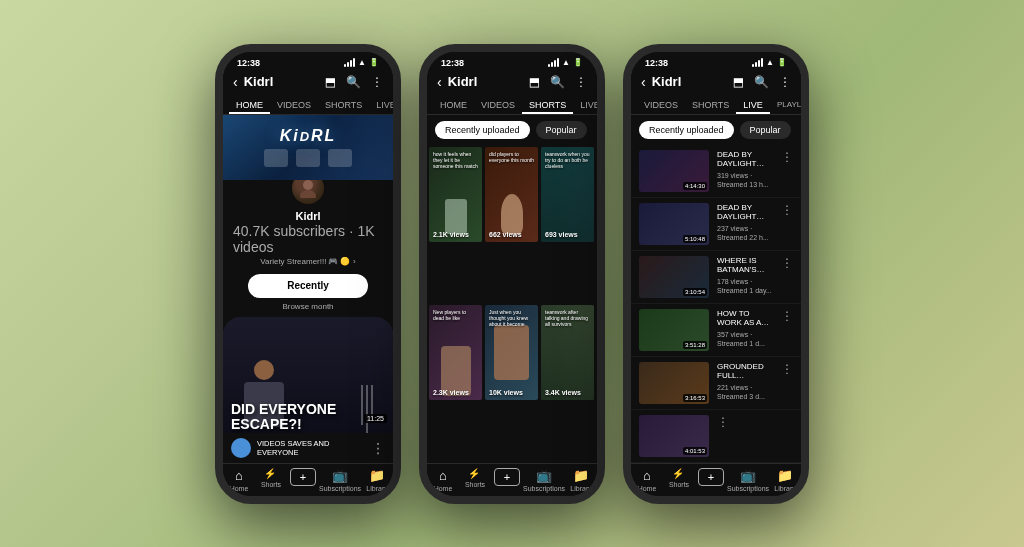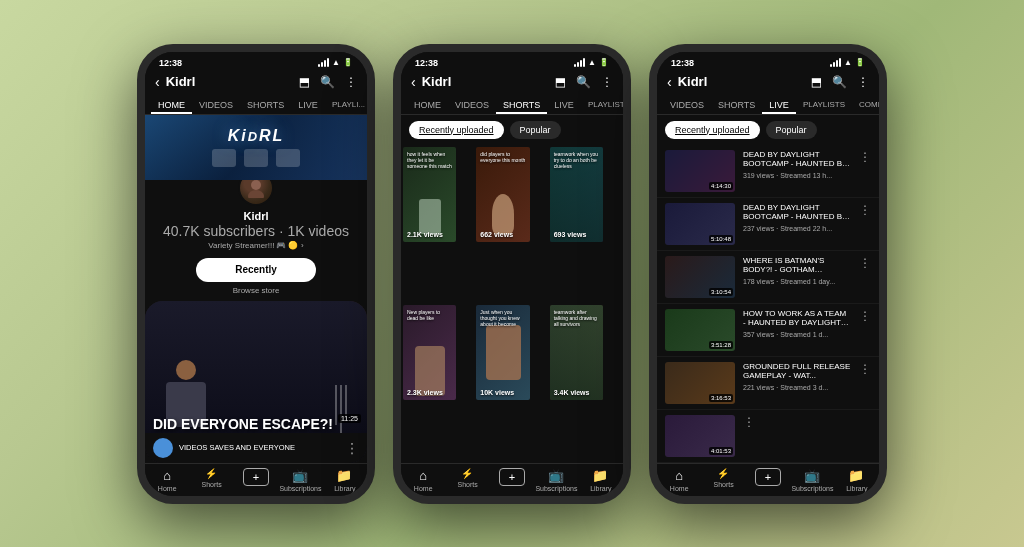--- a/index.html
+++ b/index.html
@@ -11,21 +11,21 @@
       display: flex;
       align-items: center;
       justify-content: center;
       gap: 18px;
       font-family: -apple-system, BlinkMacSystemFont, 'Helvetica Neue', Arial, sans-serif;
       overflow: hidden;
     }
 
     
     .phone {
-      width: 238px;
+      width: 186px;
       height: 460px;
       background: #111;
       border-radius: 36px;
       border: 8px solid #2a2a2a;
       position: relative;
       overflow: hidden;
       box-shadow: 0 20px 60px rgba(0,0,0,0.6), inset 0 0 0 1px #3a3a3a;
       flex-shrink: 0;
     }
 
@@ -358,21 +358,20 @@
       padding: 4px 10px;
       border-radius: 16px;
       font-size: 9px;
       font-weight: 500;
       cursor: pointer;
     }
 
     .filter-pill.active {
       background: #fff;
       color: #000;
-      text-decoration: underline;
     }
 
     .filter-pill.inactive {
       background: #2a2a2a;
       color: #fff;
     }
 
     .shorts-grid {
       display: grid;
       grid-template-columns: 1fr 1fr 1fr;
@@ -569,21 +568,21 @@
           <svg width="20" height="20" viewBox="0 0 20 20">
             <circle cx="10" cy="7" r="5" fill="#8a6050"></circle>
             <ellipse cx="10" cy="18" rx="8" ry="6" fill="#6a4535"></ellipse>
           </svg>
         </div>
       </div>
       <span class="channel-name">Kidrl</span>
       <span class="channel-stats">40.7K subscribers · 1K videos</span>
       <span class="channel-desc">Variety Streamer!!! 🎮 🟡 ›</span>
       <div class="subscribe-btn">Recently</div>
-      <span class="browse-store-btn">Browse store</span>
+      <span class="browse-store-btn">Browse month</span>
     </div>
 
     <div class="video-thumbnail">
       <div class="main-video-thumb">
 
         <div style="position:absolute;inset:0;background:linear-gradient(180deg,#1a1a2a 0%,#0a0a15 100%);"></div>
 
         <div style="position:absolute;bottom:28px;left:8px;width:65px;height:75px;">
           <div style="width:20px;height:20px;border-radius:50%;background:#8a6040;margin:0 auto;"></div>
           <div style="width:40px;height:45px;background:#3a3a4a;border-radius:4px 4px 2px 2px;margin:2px auto 0;"></div>

